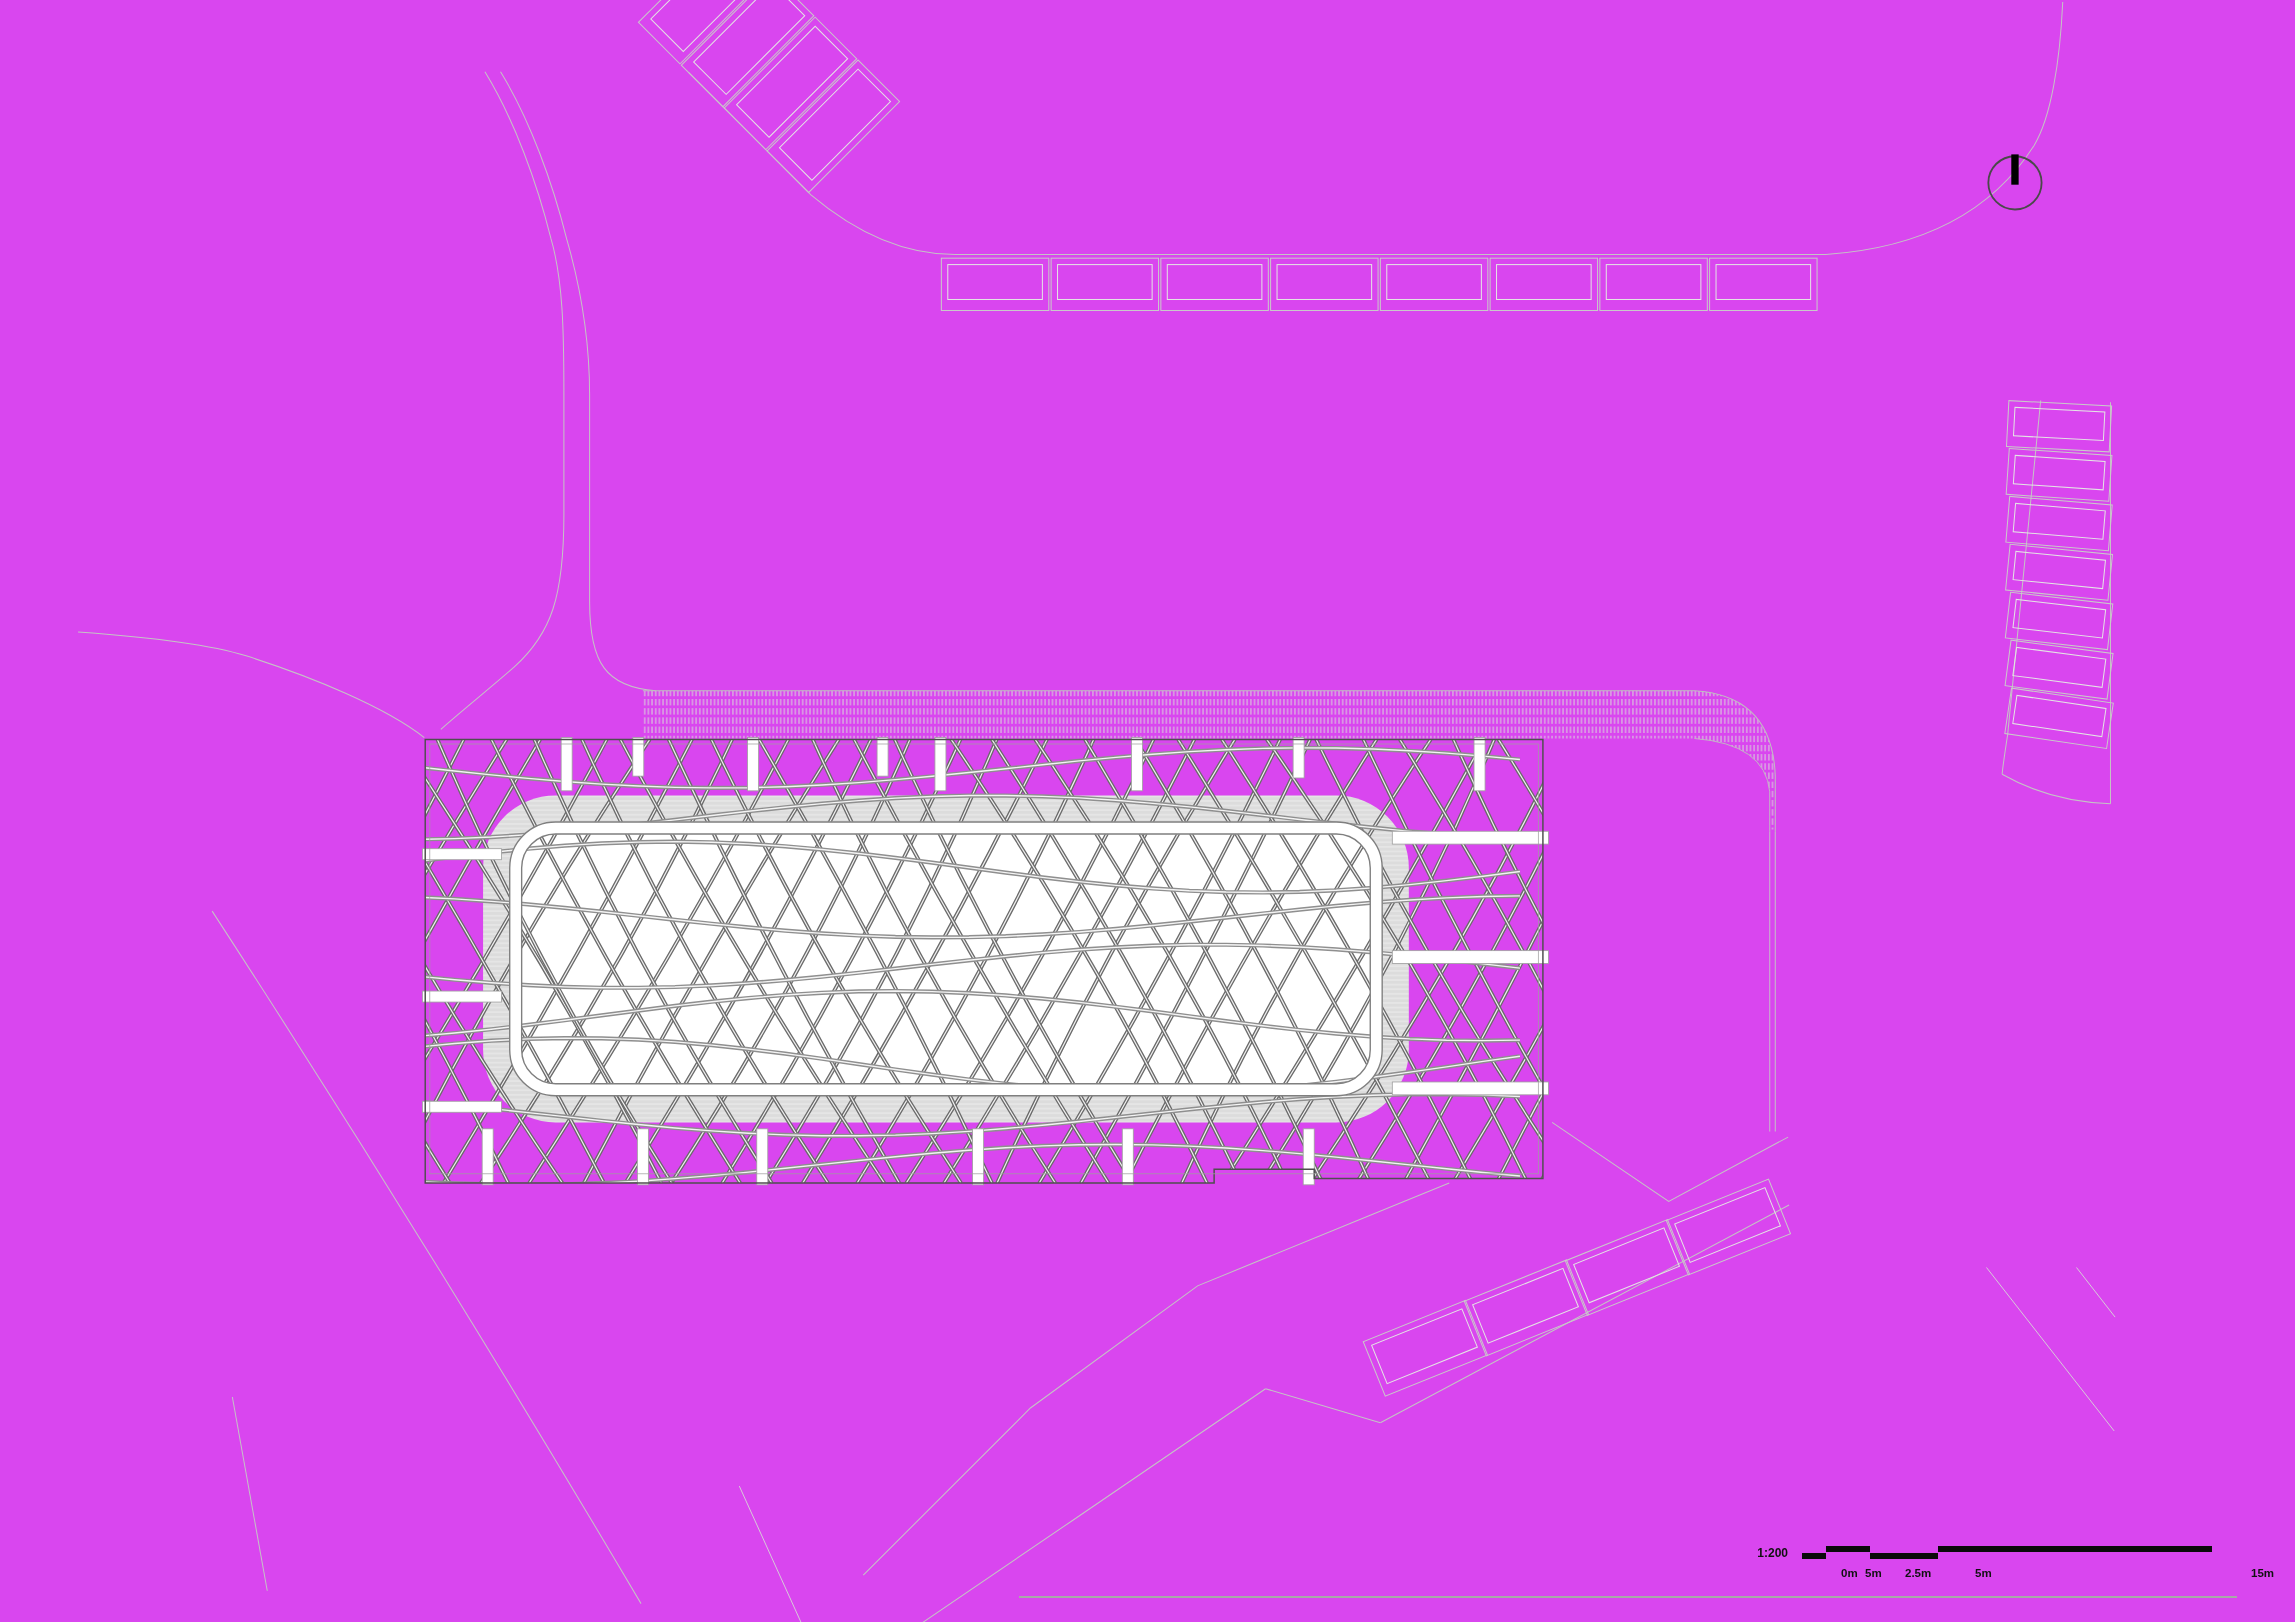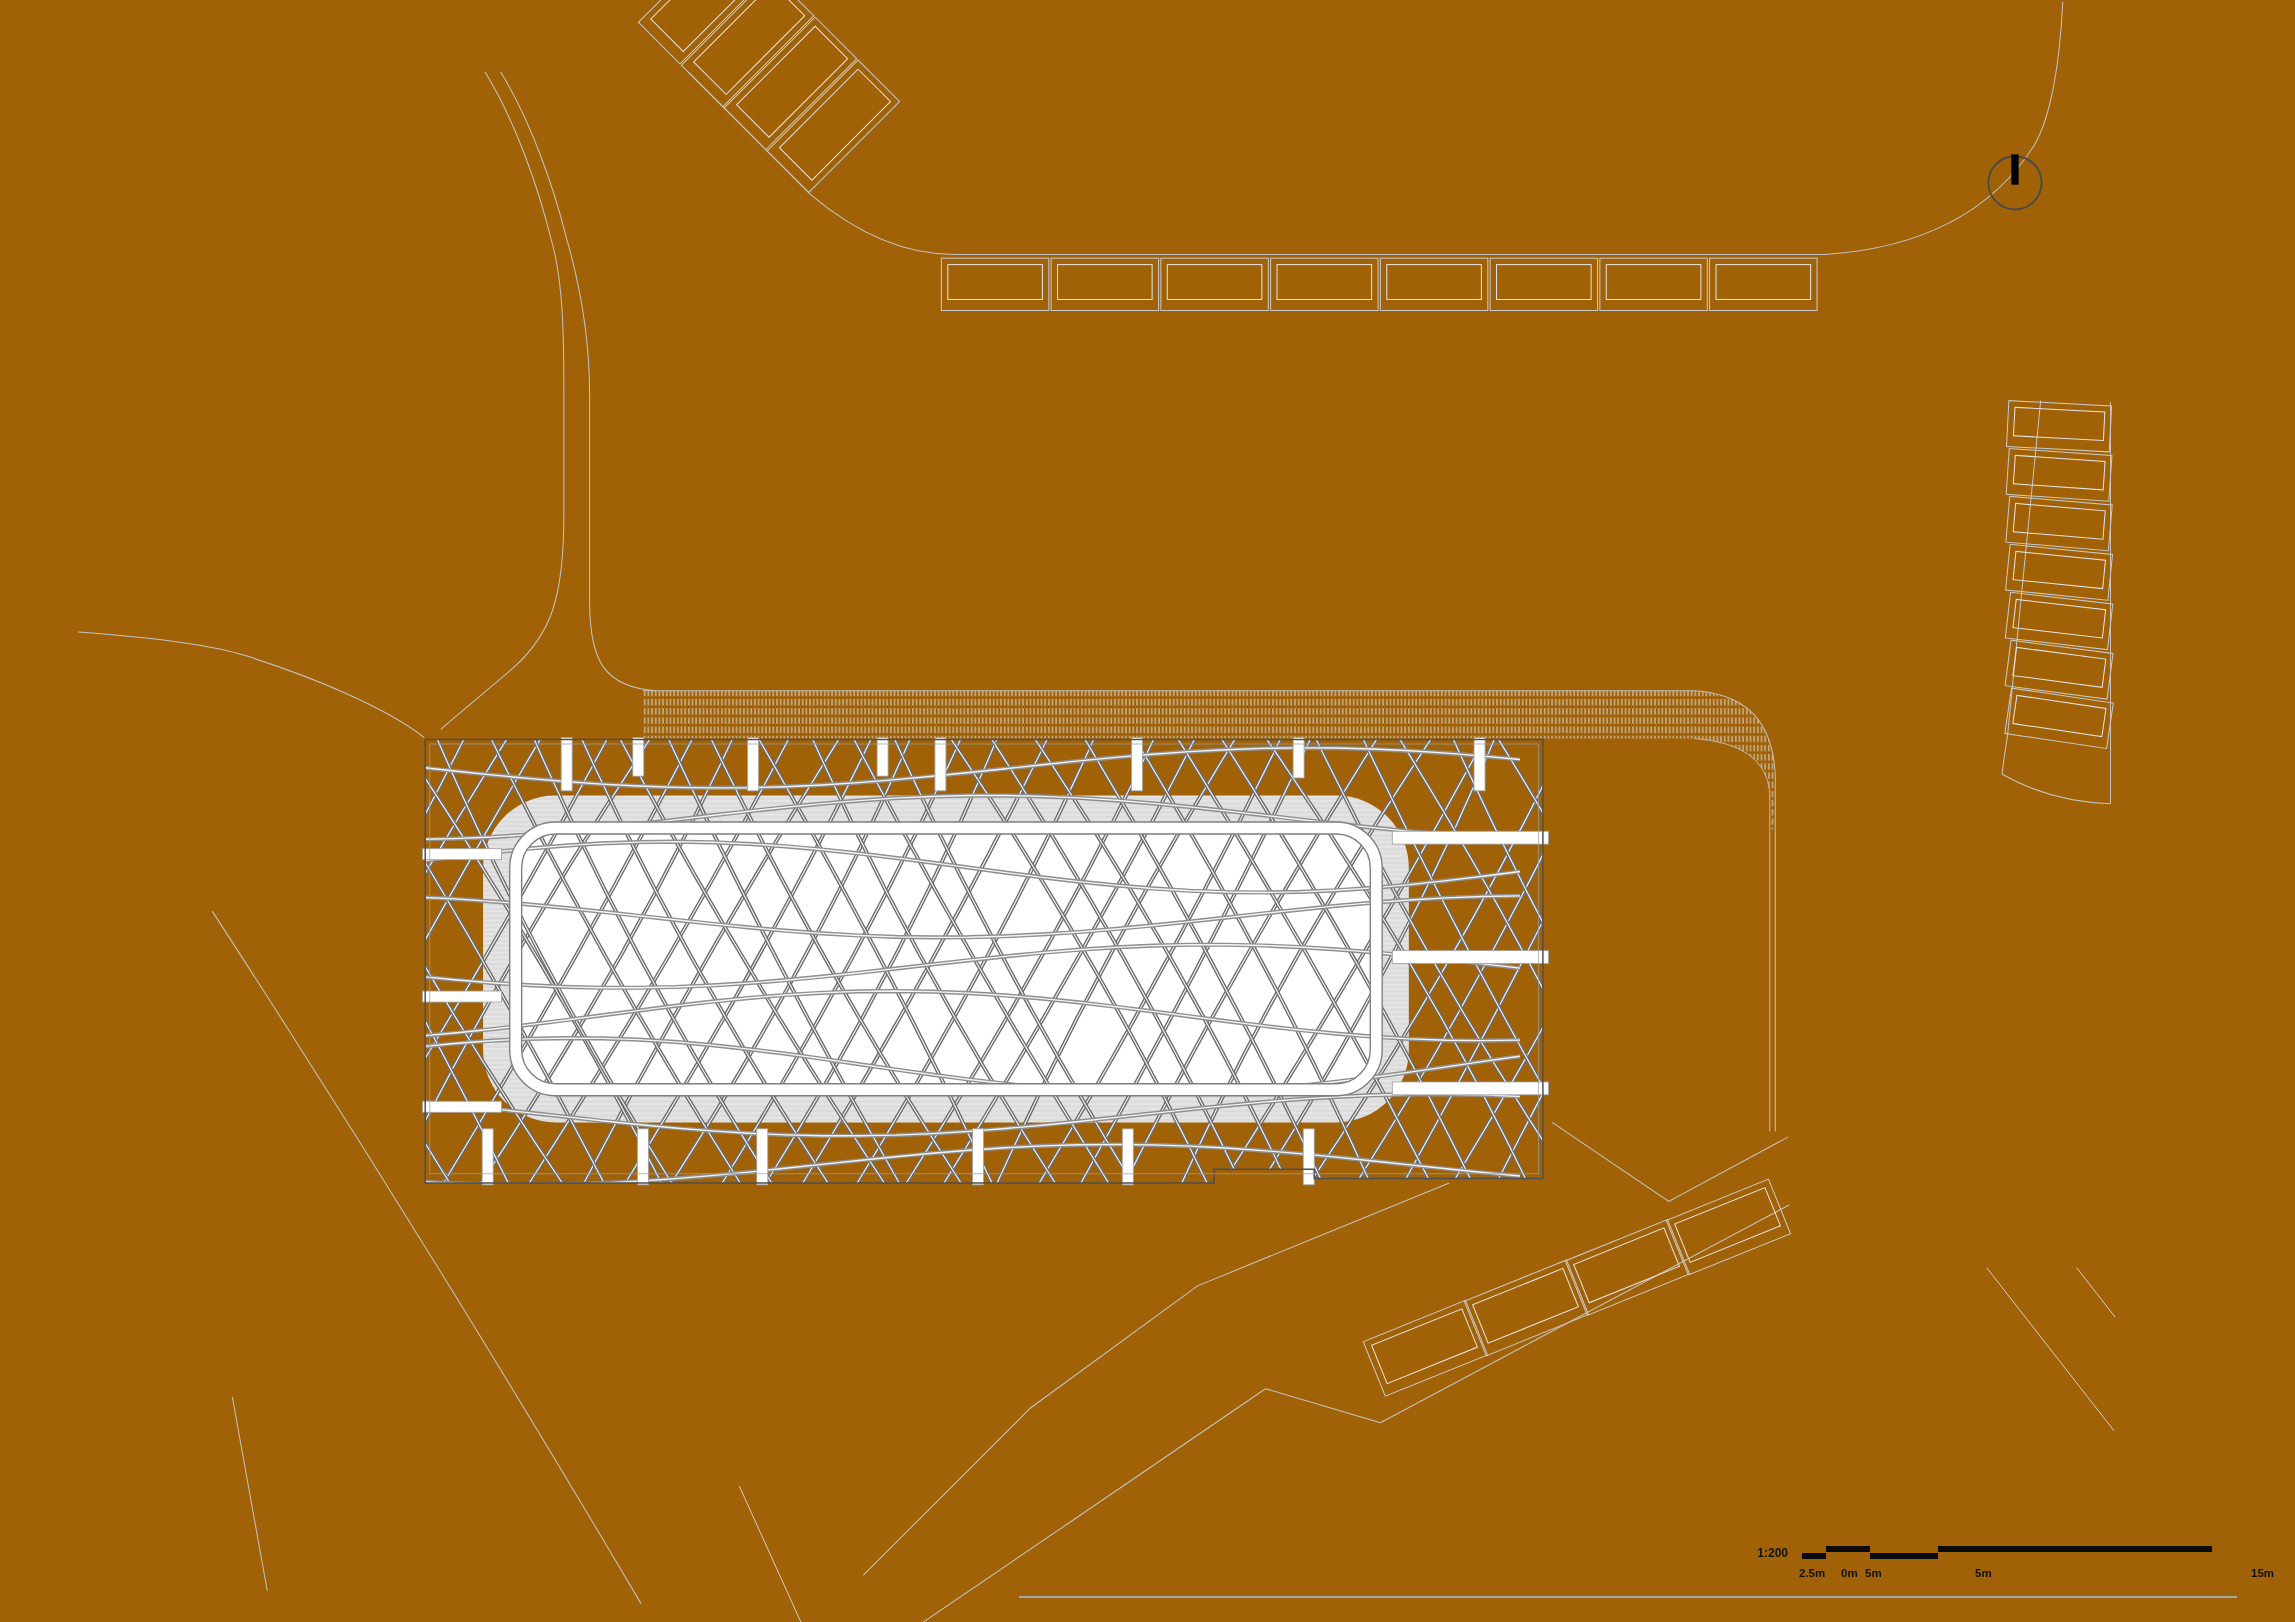--- a/index.html
+++ b/index.html
@@ -1,16 +1,16 @@
 <!DOCTYPE html>
 <html style="font-size:14.7px"><head>
 <meta charset="utf-8">
 <style>
   html,body{margin:0;padding:0;background:#fff;}
-  .canvas{position:relative;width:2296px;height:1623px;background:#a16207;overflow:hidden;
+  .canvas{position:relative;width:2296px;height:1623px;background:#d946ef;overflow:hidden;
           font-family:"Liberation Sans", sans-serif;}
   .plan-svg{position:absolute;left:0;top:0;width:2296px;height:1623px;}
   .scalebar-seg{position:absolute;background:#0a0a0a;}
   .scalebar-label{position:absolute;font-size:11.5px;font-weight:bold;color:#111;white-space:nowrap;margin-left:43px;}
   .scalebar-ratio{position:absolute;font-size:12px;font-weight:bold;color:#111;text-align:right;width:55px;}
   .sheet-rule{position:absolute;background:#a8a8a8;}
 </style>
 </head>
 <body>
 
@@ -335,20 +335,20 @@
     </svg>
 
   <div>
     <div class="scalebar-ratio" style="left:1733px;top:1546px;">1:200</div>
     <div class="scalebar-seg" style="left:1802px;top:1553px;width:24px;height:6.4px;"></div>
     <div class="scalebar-seg" style="left:1826px;top:1546px;width:44px;height:6.4px;"></div>
     <div class="scalebar-seg" style="left:1870px;top:1553px;width:68px;height:6.4px;"></div>
     <div class="scalebar-seg" style="left:1938px;top:1546px;width:274px;height:6.4px;"></div>
     <div class="scalebar-label" style="left:1798px;top:1567px;">0m</div>
     <div class="scalebar-label" style="left:1822px;top:1567px;">5m</div>
-    <div class="scalebar-label" style="left:1756px;top:1567px;">2.5m</div>
+    <div class="scalebar-label" style="left:1862px;top:1567px;">2.5m</div>
     <div class="scalebar-label" style="left:1932px;top:1567px;">5m</div>
     <div class="scalebar-label" style="left:2208px;top:1567px;">15m</div>
   </div>
 
   <div class="sheet-rule" style="left:1019px;top:1596px;width:1218px;height:1.8px;"></div>
 </div>
 
 
 </body></html>

